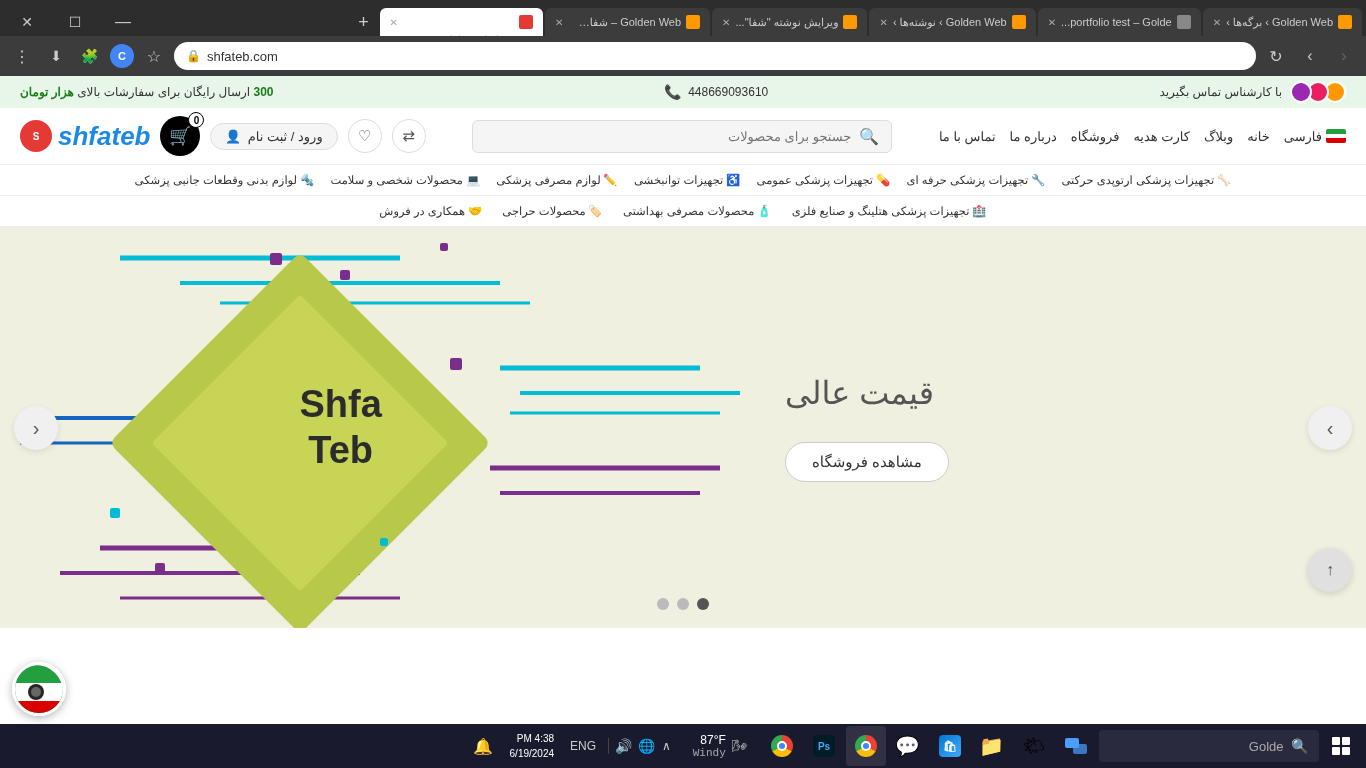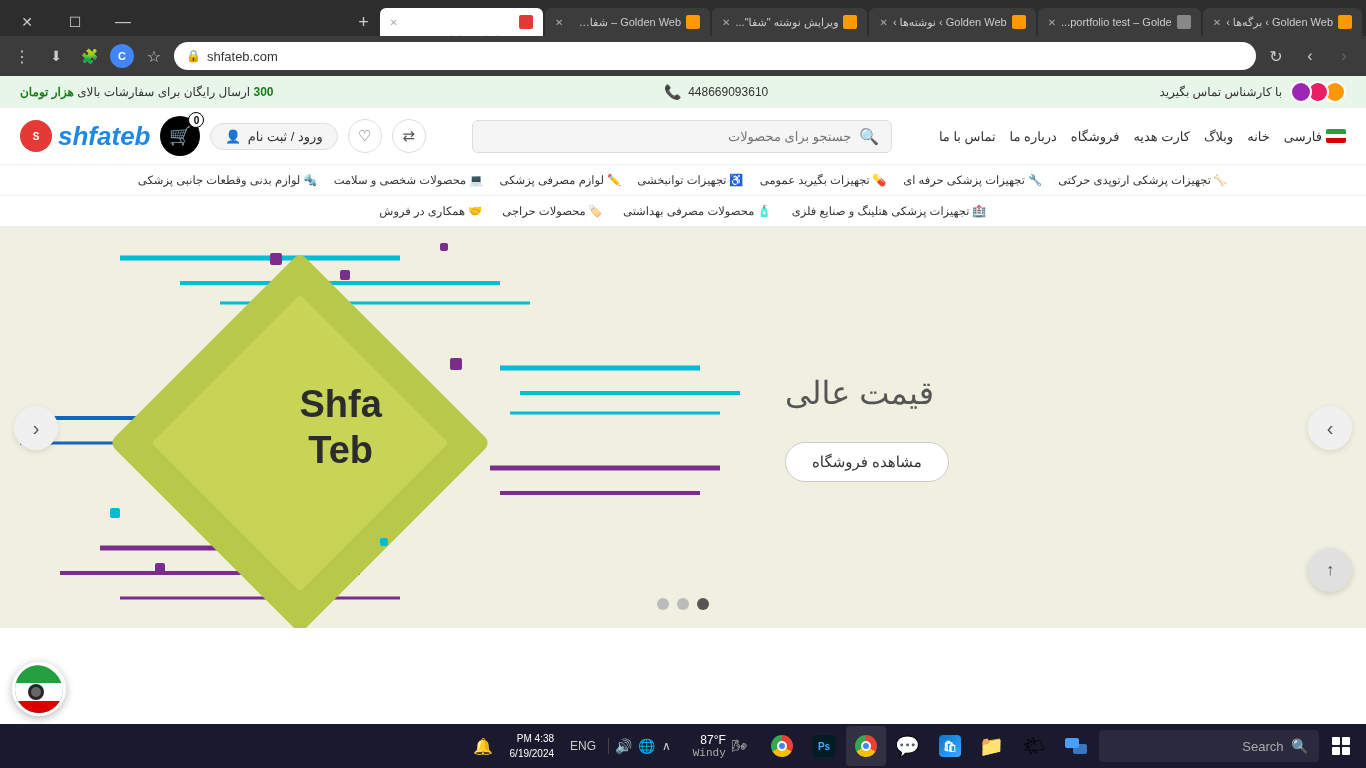--- a/index.html
+++ b/index.html
@@ -128,21 +128,21 @@
     <div style="display:flex;align-items:center;gap:3px;padding:8px 8px;font-size:11.5px;color:#333;cursor:pointer;white-space:nowrap;">
       <span>🦴</span>
       <span>تجهیزات پزشکی ارتوپدی حرکتی</span>
     </div>
     <div style="display:flex;align-items:center;gap:3px;padding:8px 8px;font-size:11.5px;color:#333;cursor:pointer;white-space:nowrap;">
       <span>🔧</span>
       <span>تجهیزات پزشکی حرفه ای</span>
     </div>
     <div style="display:flex;align-items:center;gap:3px;padding:8px 8px;font-size:11.5px;color:#333;cursor:pointer;white-space:nowrap;">
       <span>💊</span>
-      <span>تجهیزات بگیرید عمومی</span>
+      <span>تجهیزات پزشکی عمومی</span>
     </div>
     <div style="display:flex;align-items:center;gap:3px;padding:8px 8px;font-size:11.5px;color:#333;cursor:pointer;white-space:nowrap;">
       <span>♿</span>
       <span>تجهیزات توانبخشی</span>
     </div>
     <div style="display:flex;align-items:center;gap:3px;padding:8px 8px;font-size:11.5px;color:#333;cursor:pointer;white-space:nowrap;">
       <span>✏️</span>
       <span>لوازم مصرفی پزشکی</span>
     </div>
     <div style="display:flex;align-items:center;gap:3px;padding:8px 8px;font-size:11.5px;color:#333;cursor:pointer;white-space:nowrap;">
@@ -253,21 +253,21 @@
     <div style="display:grid;grid-template-columns:1fr 1fr;gap:2px;width:18px;height:18px;">
       <div style="background:#fff;border-radius:1px;"></div>
       <div style="background:#fff;border-radius:1px;"></div>
       <div style="background:#fff;border-radius:1px;"></div>
       <div style="background:#fff;border-radius:1px;"></div>
     </div>
   </div>
 
   <div style="display:flex;align-items:center;background:#2a2a3e;border-radius:4px;height:32px;padding:0 10px;gap:8px;min-width:220px;cursor:pointer;">
     <span style="color:#ccc;font-size:14px;">🔍</span>
-    <span style="color:#aaa;font-size:13px;">Search</span>
+    <span style="color:#aaa;font-size:13px;">Golde</span>
   </div>
 
   <div style="display:flex;align-items:center;gap:2px;margin-left:4px;">
     <div style="width:40px;height:40px;display:flex;align-items:center;justify-content:center;cursor:pointer;border-radius:4px;">
       <div style="width:22px;height:16px;position:relative;">
         <div style="position:absolute;left:0;top:0;width:14px;height:10px;background:#4a9eff;border-radius:2px;"></div>
         <div style="position:absolute;right:0;bottom:0;width:14px;height:10px;background:#4a9eff;border-radius:2px;opacity:0.7;"></div>
       </div>
     </div>
     <div style="width:40px;height:40px;display:flex;align-items:center;justify-content:center;cursor:pointer;border-radius:4px;">

